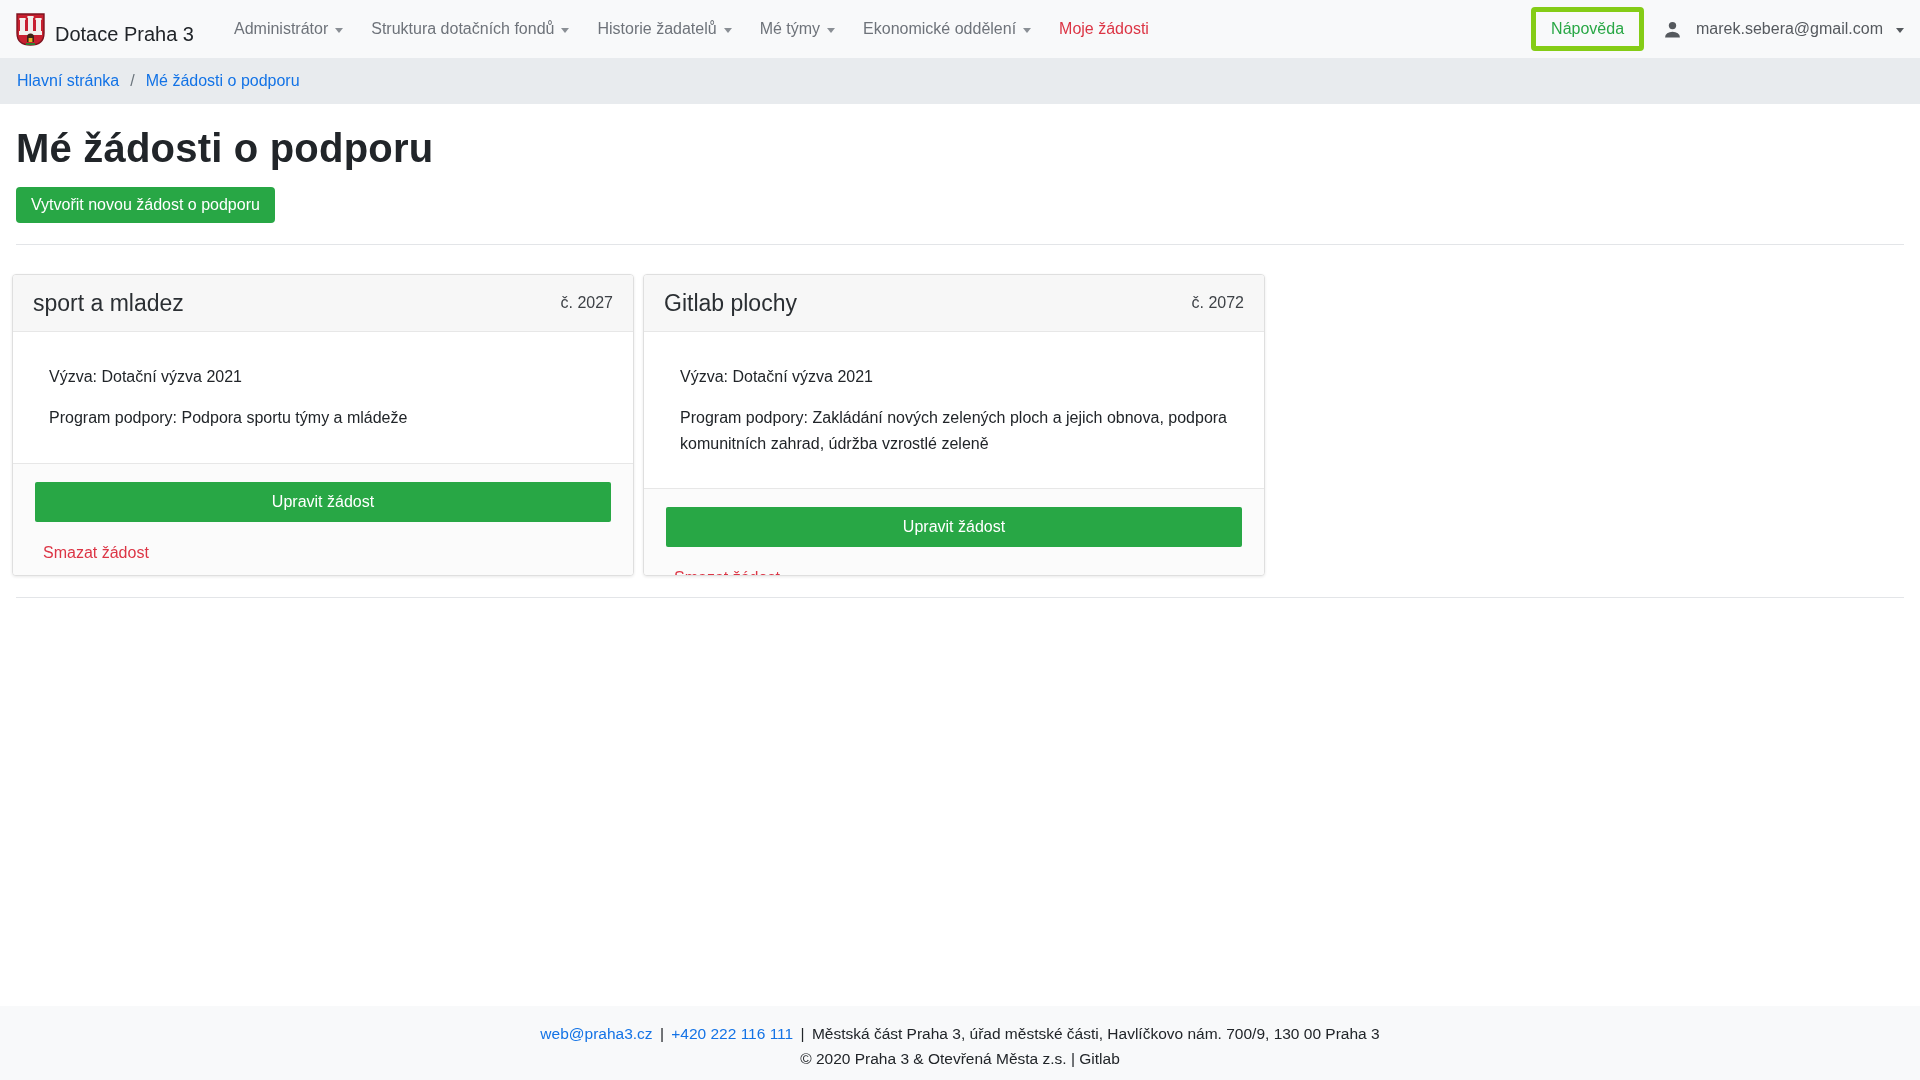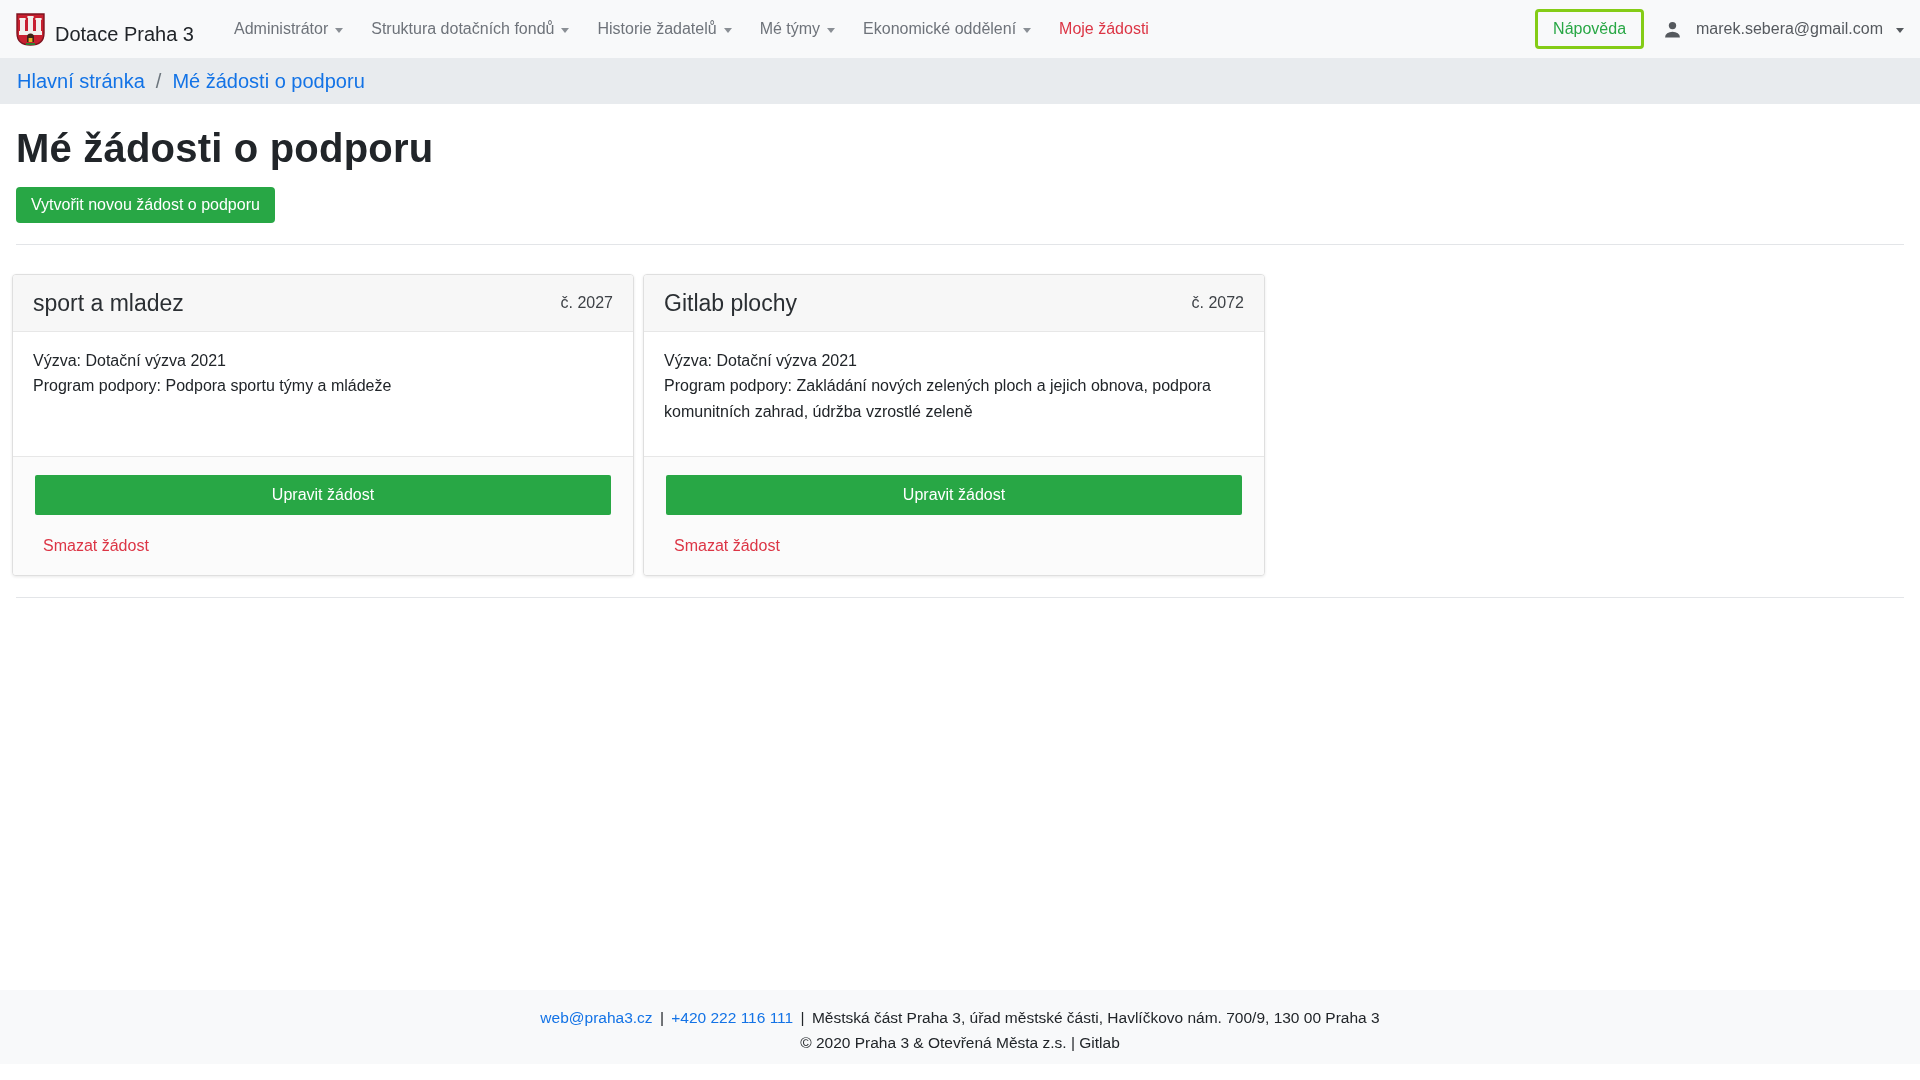--- a/index.html
+++ b/index.html
@@ -25,31 +25,31 @@
     padding:8px 14px; font-size:16px; color:#6e737a; white-space:nowrap;
   }
   .nav-link.active { color:#dc3545; }
   .caret {
     display:inline-block; width:0; height:0;
     border-left:4px solid transparent; border-right:4px solid transparent;
     border-top:5px solid #8a8f95; margin-top:2px;
   }
   .navbar-right { margin-left:auto; display:flex; align-items:center; gap:18px; }
   .help-btn {
-    border:3px solid #84cc16; color:#28a745; background:transparent;
+    border:5px solid #84cc16; color:#28a745; background:transparent;
     border-radius:4px; padding:8px 15px; font-size:16px; cursor:pointer;
     font-family:"Liberation Sans", sans-serif;
   }
   .user-menu { display:flex; align-items:center; gap:13px; color:#55595e; font-size:16px; cursor:pointer; }
   .user-icon { width:21px; height:21px; }
   .user-menu .caret { border-top-color:#55595e; }
 
   
   .breadcrumb-bar { background:#e8ebee; height:46px; display:flex; align-items:center; padding:0 17px; }
-  .breadcrumb { display:flex; align-items:center; gap:11px; font-size:20px; }
+  .breadcrumb { display:flex; align-items:center; gap:11px; font-size:16px; }
   .breadcrumb a { color:#1373e6; }
   .crumb-sep { color:#6c757d; }
 
   
   .page-head { padding:0 16px; }
   .page-title { font-size:40px; font-weight:bold; margin:22px 0 0 0; letter-spacing:0.2px; }
   .create-btn {
     margin-top:16px; background:#28a745; color:#fff; border:none;
     border-radius:4px; padding:9px 15px; font-size:16px; cursor:pointer;
     font-family:"Liberation Sans", sans-serif;
@@ -65,32 +65,32 @@
     display:flex; flex-direction:column; overflow:hidden;
   }
   .card-header {
     background:#f7f7f7; border-bottom:1px solid #e7e7e7;
     padding:12px 20px; height:57px; flex:0 0 auto;
     display:flex; justify-content:space-between; align-items:center;
   }
   .card-title { font-size:23px; font-weight:500; color:#2b2f33; }
   .card-number { font-size:16px; color:#3e4247; }
   .card-body { padding:16px 20px; font-size:16px; line-height:1.58; flex:1 1 auto; color:#212529; }
-  .card-body p { margin:0; }
+  .card-body p { margin:16px; }
   .card-footer { border-top:1px solid #e7e7e7; background:#fbfbfb; padding:18px 22px 16px 22px; flex:0 0 auto; }
   .edit-btn {
     display:block; width:100%; background:#28a745; color:#fff; border:none;
     border-radius:2px; padding:11px 0; font-size:16px; text-align:center; cursor:pointer;
     font-family:"Liberation Sans", sans-serif;
   }
   .delete-link { display:inline-block; margin:22px 0 4px 8px; color:#dc3545; font-size:16px; }
 
   
   .page-footer {
-    position:absolute; left:0; bottom:16px; width:100%;
+    position:absolute; left:0; bottom:0; width:100%;
     background:#f8f9fa; padding:16px 0 0 0; height:74px;
     text-align:center; font-size:15.5px; line-height:1.6; color:#212529;
   }
   .page-footer a { color:#1373e6; }
   .foot-sep { color:#212529; padding:0 3px; }
 </style>
 </head>
 <body>
 
 <nav class="navbar">

